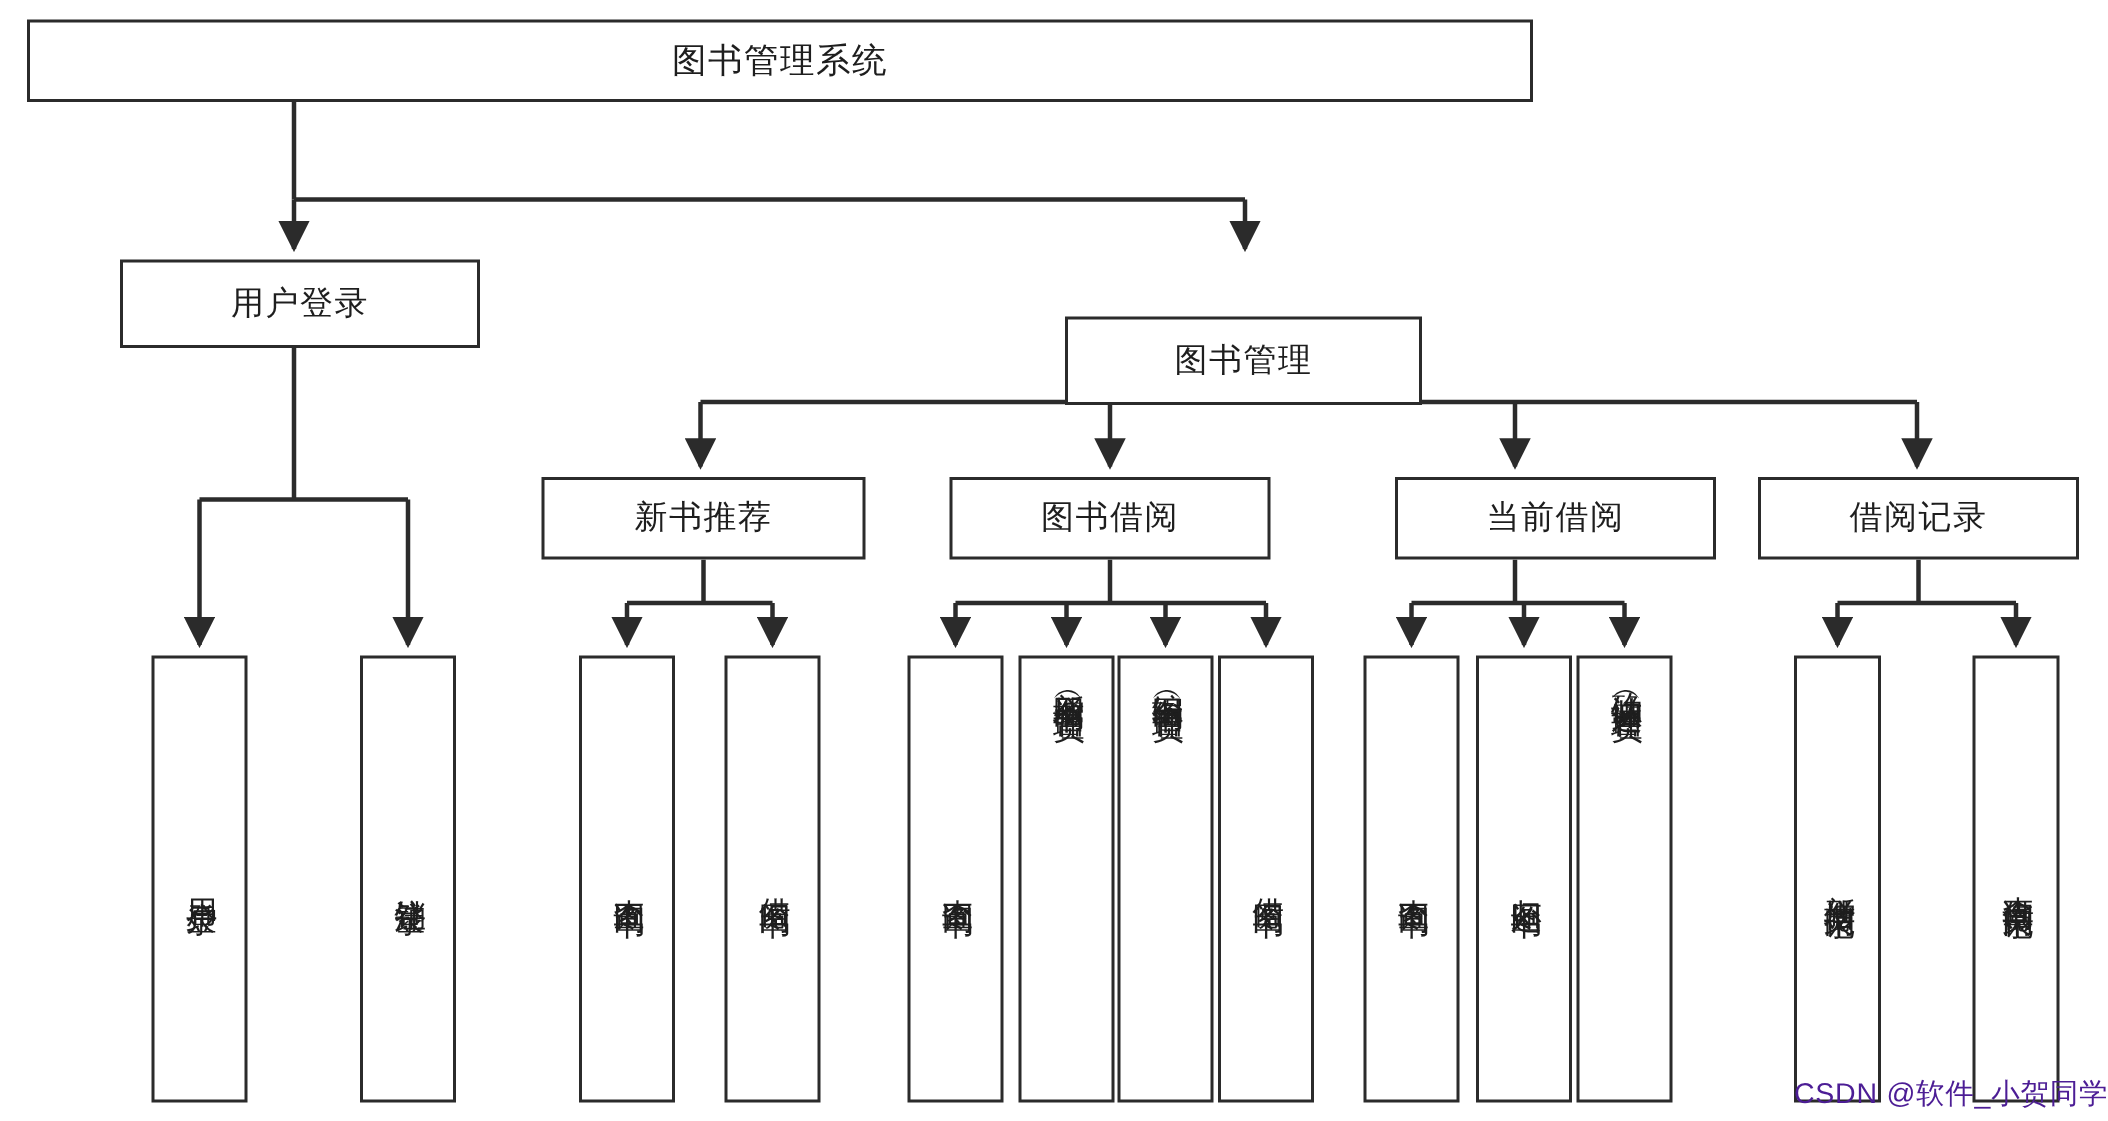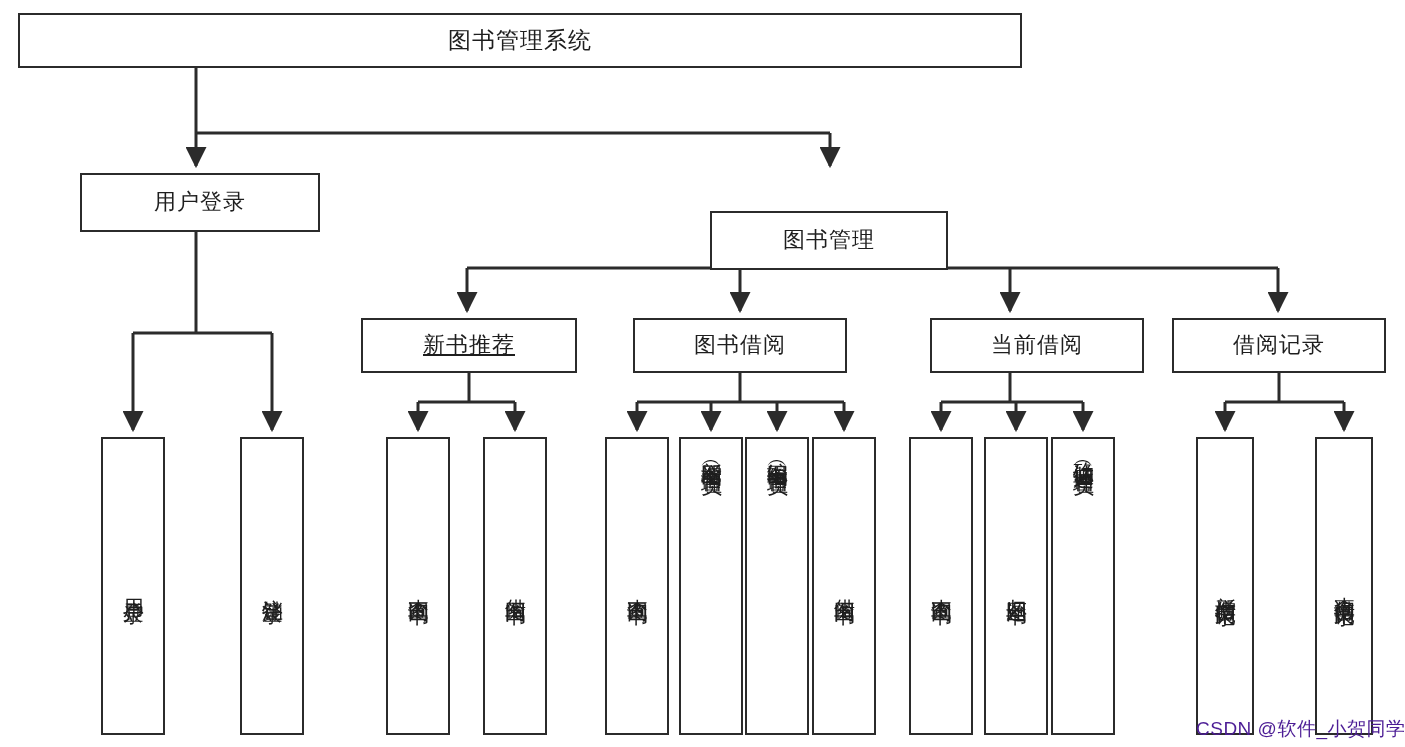--- a/index.html
+++ b/index.html
@@ -141,21 +141,21 @@
     <span class="node-label">图书管理系统</span>
   </div>
 
   <div class="node branch" style="left:80px; top:173px; width:240px; height:59px;">
     <span class="node-label">用户登录</span>
   </div>
   <div class="node branch" style="left:710px; top:173px; width:238px; height:59px;margin-top:38px;">
     <span class="node-label">图书管理</span>
   </div>
 
-  <div class="node branch" style="left:361px; top:318px; width:216px; height:55px;text-decoration:underline;">
+  <div class="node branch" style="left:361px; top:318px; width:216px; height:55px;">
     <span class="node-label">新书推荐</span>
   </div>
   <div class="node branch" style="left:633px; top:318px; width:214px; height:55px;">
     <span class="node-label">图书借阅</span>
   </div>
   <div class="node branch" style="left:903px; top:318px; width:214px; height:55px;margin-left:27px;">
     <span class="node-label">当前借阅</span>
   </div>
   <div class="node branch" style="left:1172px; top:318px; width:214px; height:55px;">
     <span class="node-label">借阅记录</span>

